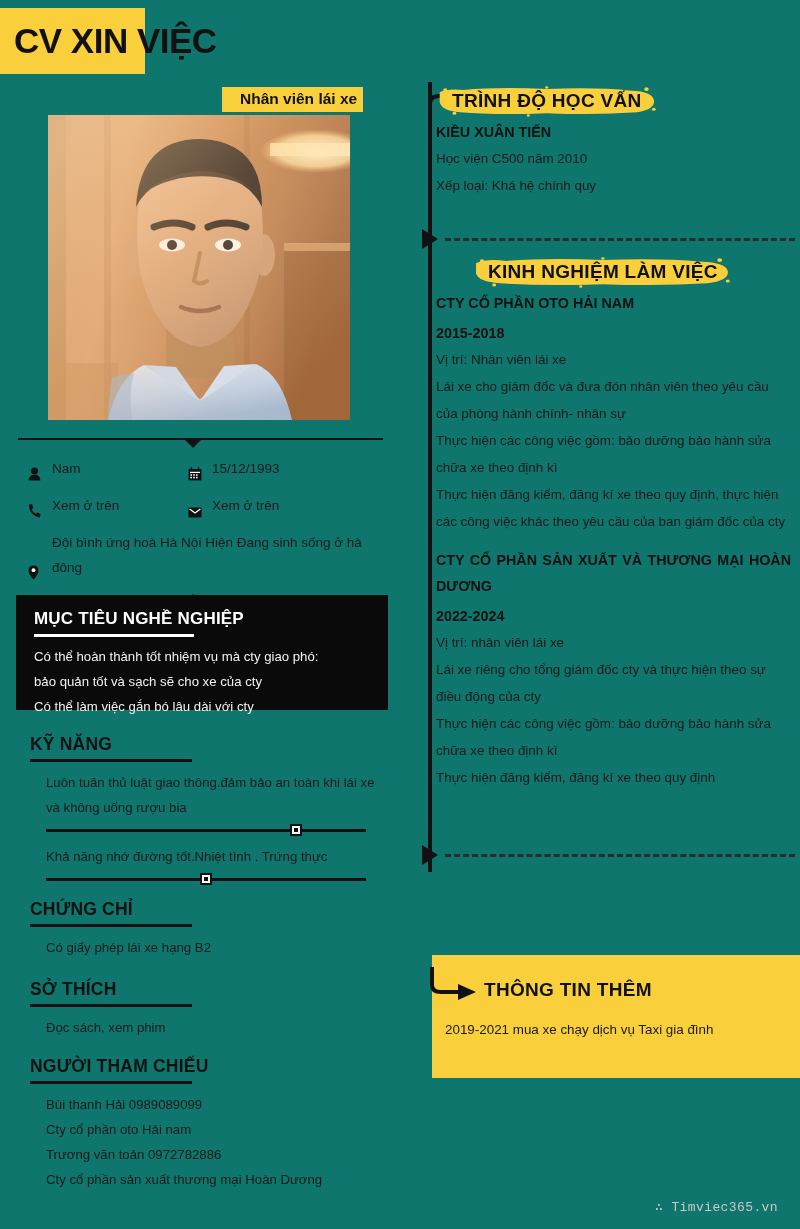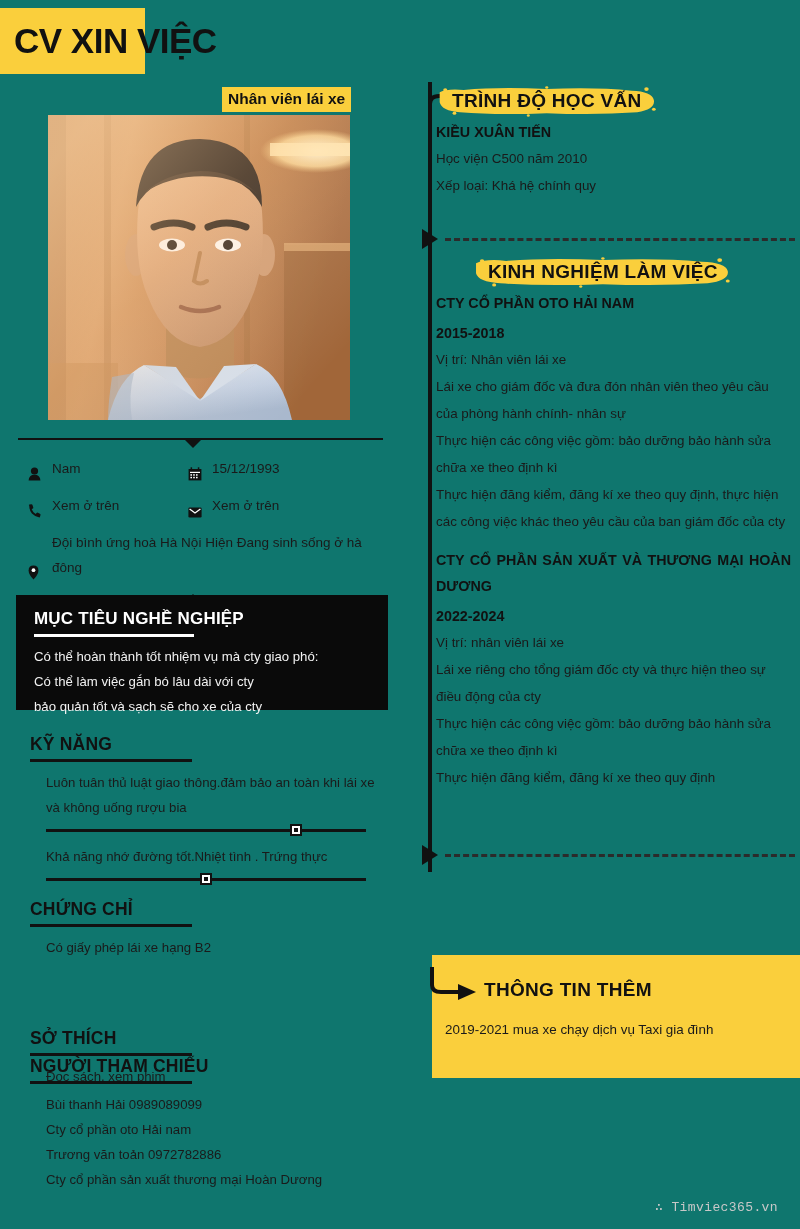--- a/index.html
+++ b/index.html
@@ -48,21 +48,21 @@
     left: 0; top: 82px;
     width: 420px;
   }
   .job-badge {
     position: absolute;
     left: 222px; top: 5px;
     background: #facf3c;
     font-size: 15.5px;
     font-weight: bold;
     color: #111;
-    padding: 3px 6px 4px 6px;
+    padding: 3px 6px 4px 18px;
     white-space: nowrap;
     line-height: 18px;
   }
   .photo-frame {
     position: absolute;
     left: 48px; top: 33px;
     width: 302px; height: 305px;
     overflow: hidden;
   }
   .photo-frame svg { display: block; }
@@ -488,22 +488,22 @@
       <div class="div-line">
         <div class="bar"></div>
         <div class="tri-up"></div>
       </div>
     </div>
 
     <div class="objective">
       <div class="obj-title">MỤC TIÊU NGHỀ NGHIỆP</div>
       <div class="obj-underline"></div>
       <div class="obj-line">Có thể hoàn thành tốt nhiệm vụ mà cty giao phó:</div>
+      <div class="obj-line">bảo quản tốt và sạch sẽ cho xe của cty</div>
       <div class="obj-line">Có thể làm việc gắn bó lâu dài với cty</div>
-      <div class="obj-line">bảo quản tốt và sạch sẽ cho xe của cty</div>
     </div>
 
     <div class="sec" style="top:650px;">
       <div class="sec-title">KỸ NĂNG</div>
       <div class="sec-underline" style="width:162px;"></div>
       <div class="sec-body">
         <div class="skill-item">
           <div class="skill-text">Luôn tuân thủ luật giao thông.đảm bảo an toàn khi lái xe và không uống rượu bia</div>
           <div class="slider">
             <div class="track"></div>
@@ -521,21 +521,21 @@
     </div>
 
     <div class="sec" style="top:815px;">
       <div class="sec-title">CHỨNG CHỈ</div>
       <div class="sec-underline" style="width:162px;"></div>
       <div class="sec-body">
         <div class="sec-line">Có giấy phép lái xe hạng B2</div>
       </div>
     </div>
 
-    <div class="sec" style="top:944px;">
+    <div class="sec" style="top:895px;">
       <div class="sec-title">SỞ THÍCH</div>
       <div class="sec-underline" style="width:162px;"></div>
       <div class="sec-body">
         <div class="sec-line">Đọc sách, xem phim</div>
       </div>
     </div>
 
     <div class="sec" style="top:972px;">
       <div class="sec-title">NGƯỜI THAM CHIẾU</div>
       <div class="sec-underline" style="width:162px;"></div>

